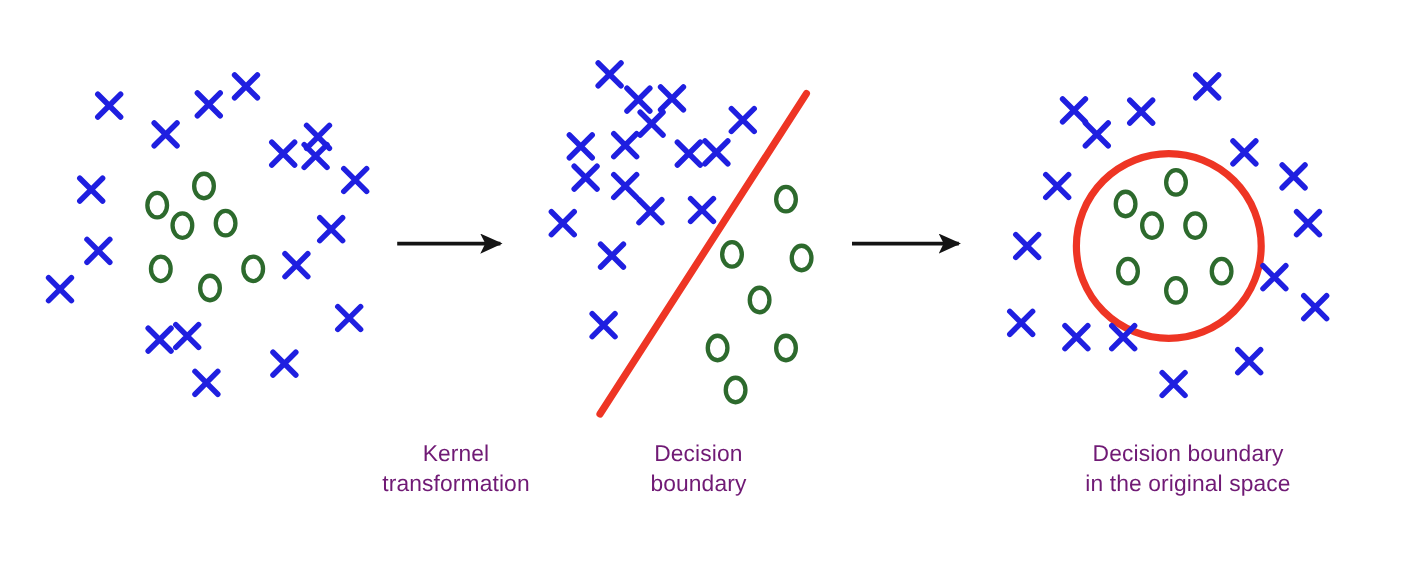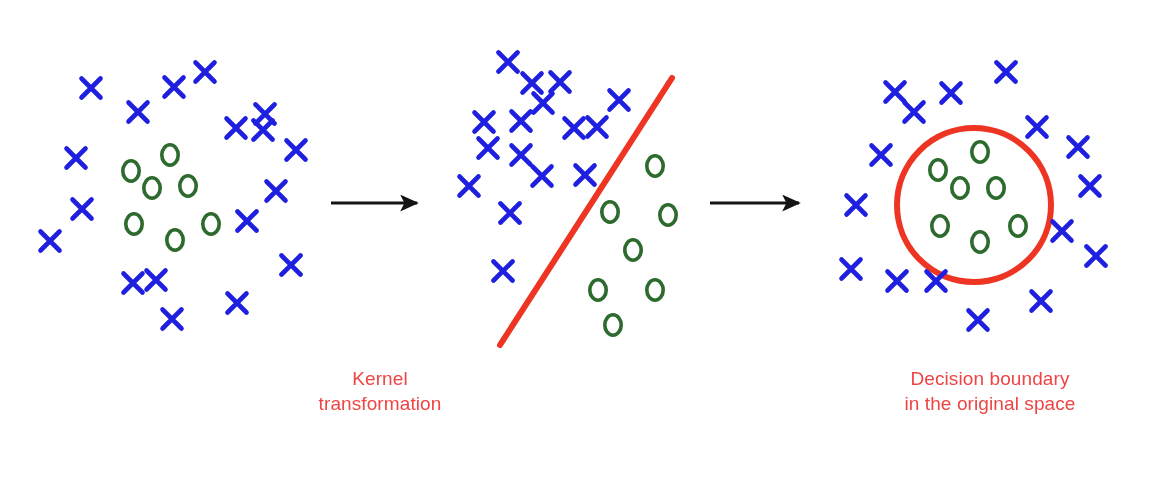--- a/index.html
+++ b/index.html
@@ -27,21 +27,21 @@
     width: 1170px;
     height: 488px;
     display: block;
   }
   .caption {
     position: absolute;
     text-align: center;
     font-family: "Liberation Sans", sans-serif;
     font-size: 19px;
     line-height: 25px;
-    color: #ef4444;
+    color: #701a75;
     white-space: pre-line;
     letter-spacing: 0.1px;
   }
   #caption-kernel {
     left: 290px;
     top: 366px;
     width: 180px;
   }
   #caption-decision {
     left: 497px;
@@ -158,17 +158,19 @@
           </g>
         </g>
         <line x1="331" y1="203" x2="417" y2="203" stroke="#141414" stroke-width="3" marker-end="url(#arrowhead)"></line>
         <line x1="710" y1="203" x2="799" y2="203" stroke="#141414" stroke-width="3" marker-end="url(#arrowhead)"></line>
       </g>
   </svg>
 
   <div class="caption" id="caption-kernel">Kernel
 transformation</div>
 
+  <div class="caption" id="caption-decision">Decision
+boundary</div>
 
   <div class="caption" id="caption-original">Decision boundary
 in the original space</div>
 
 </div>
 
 </body></html>

